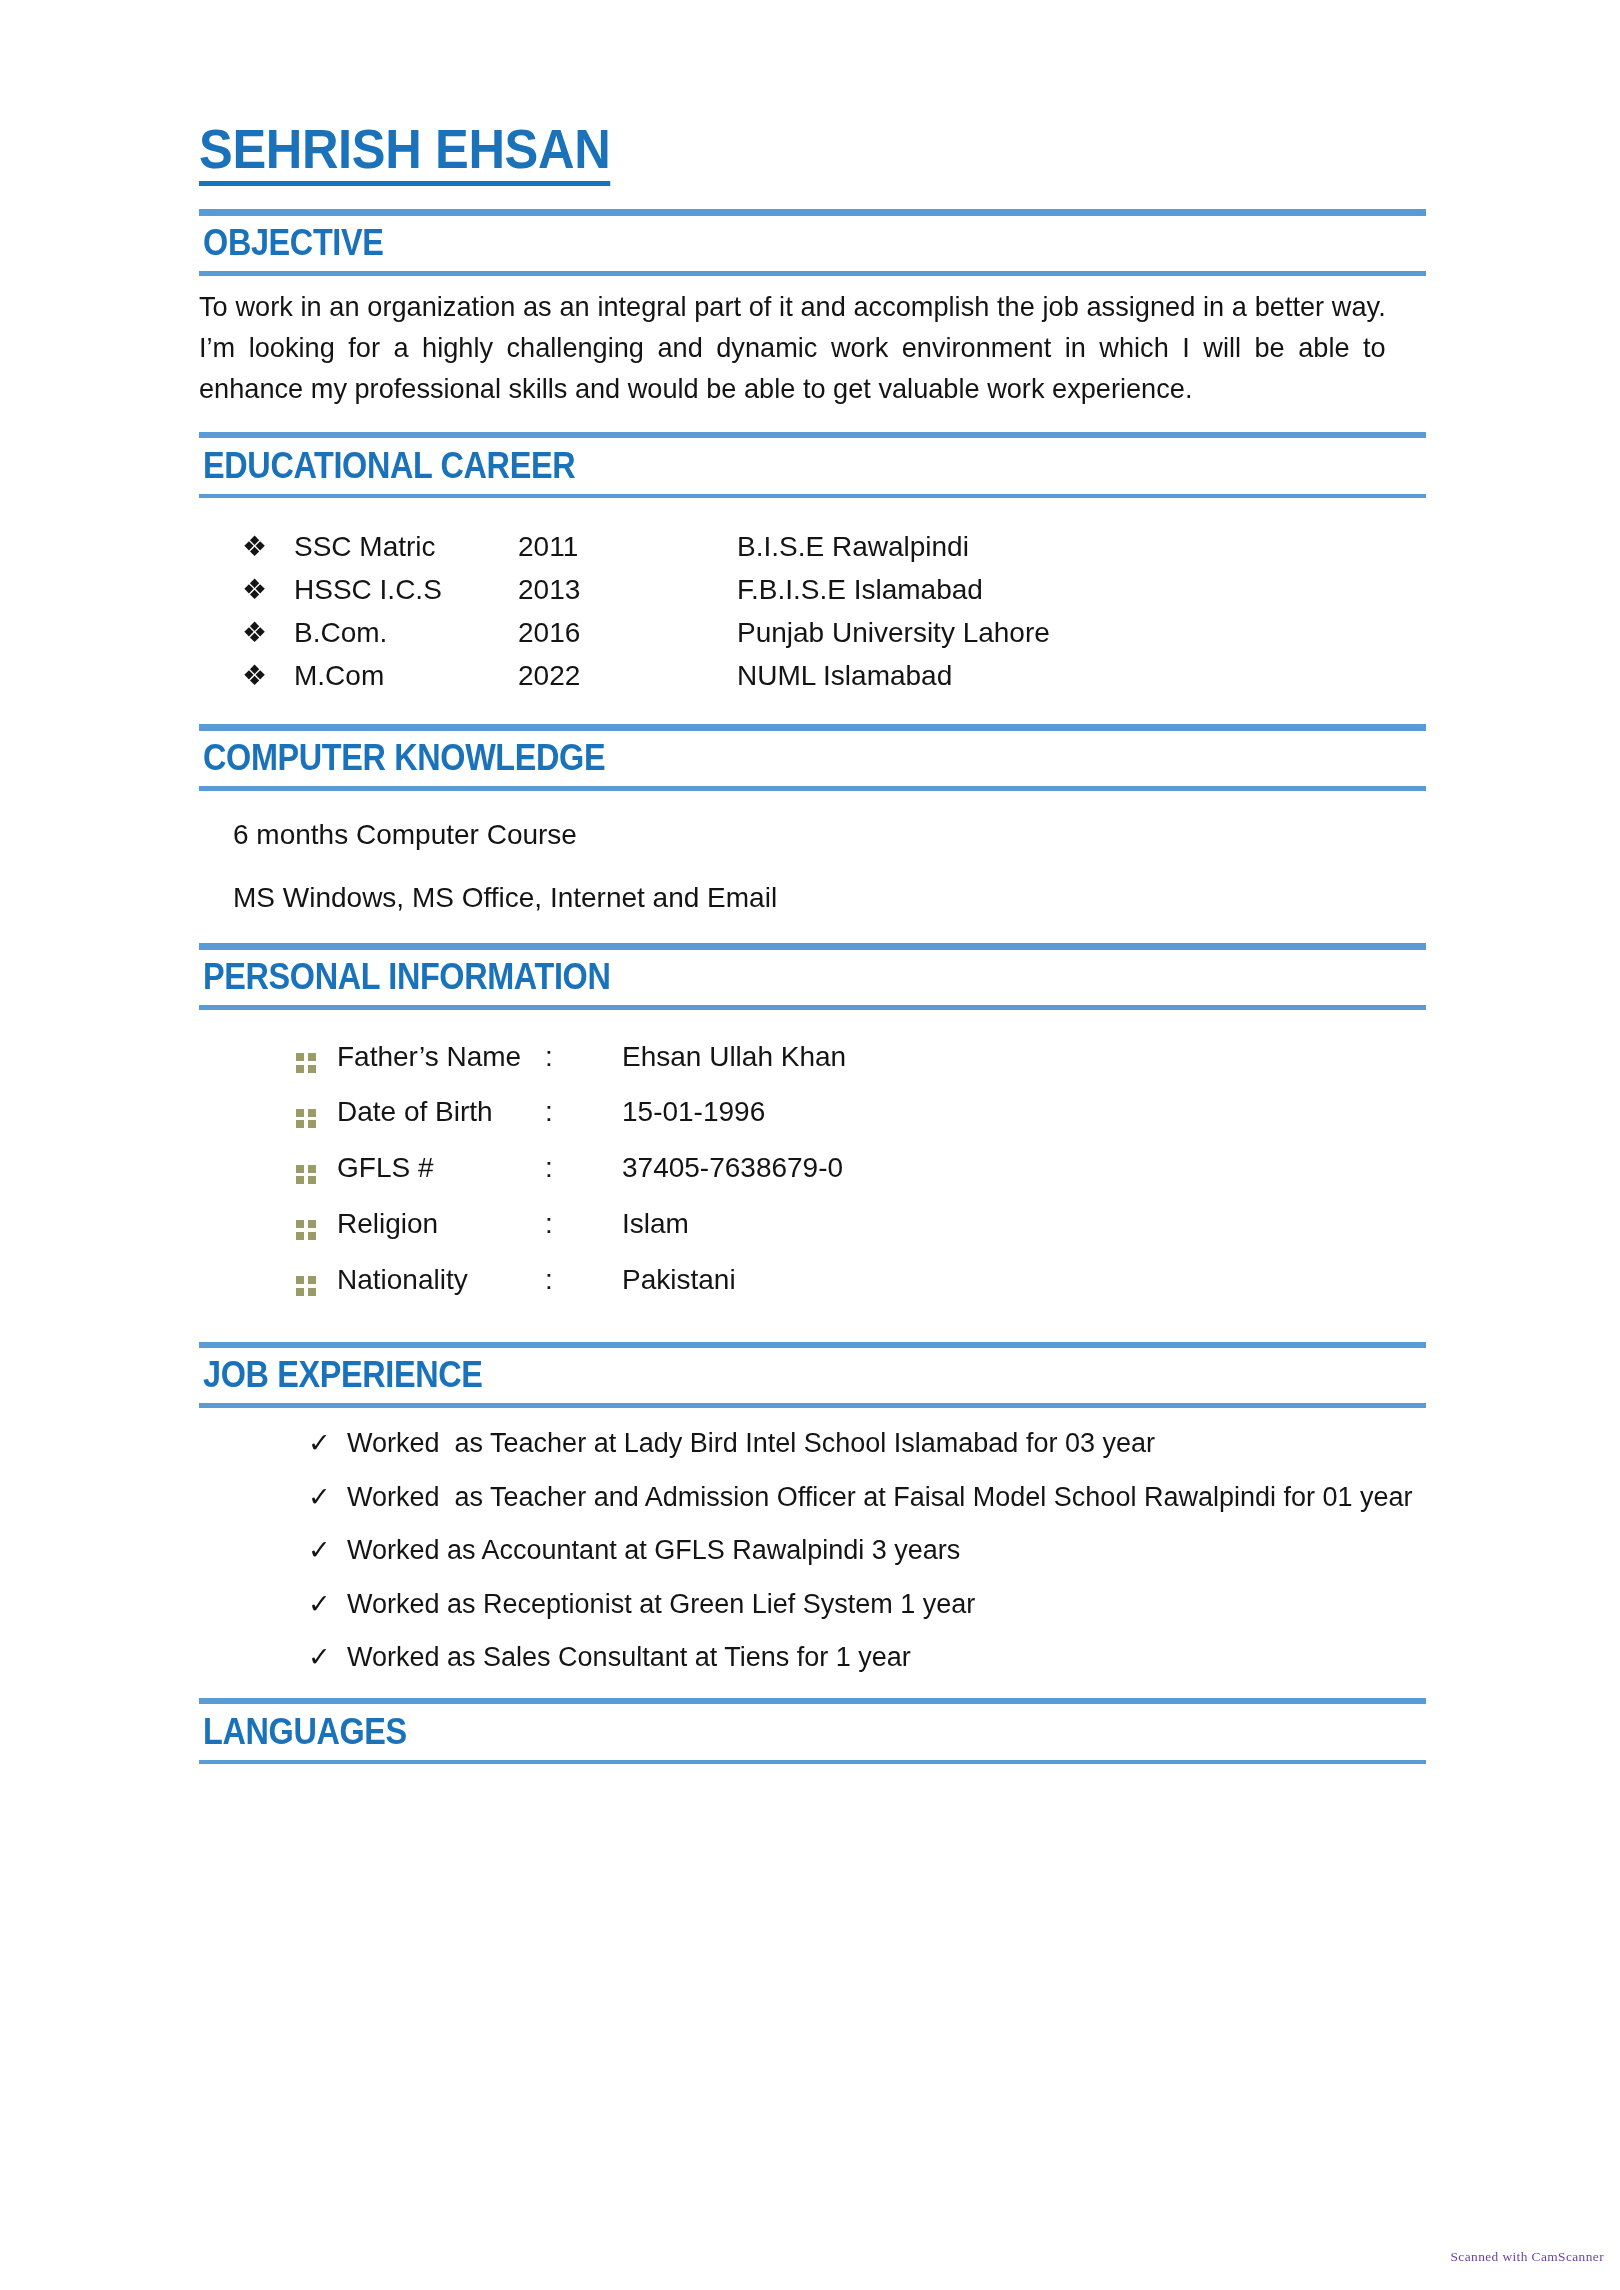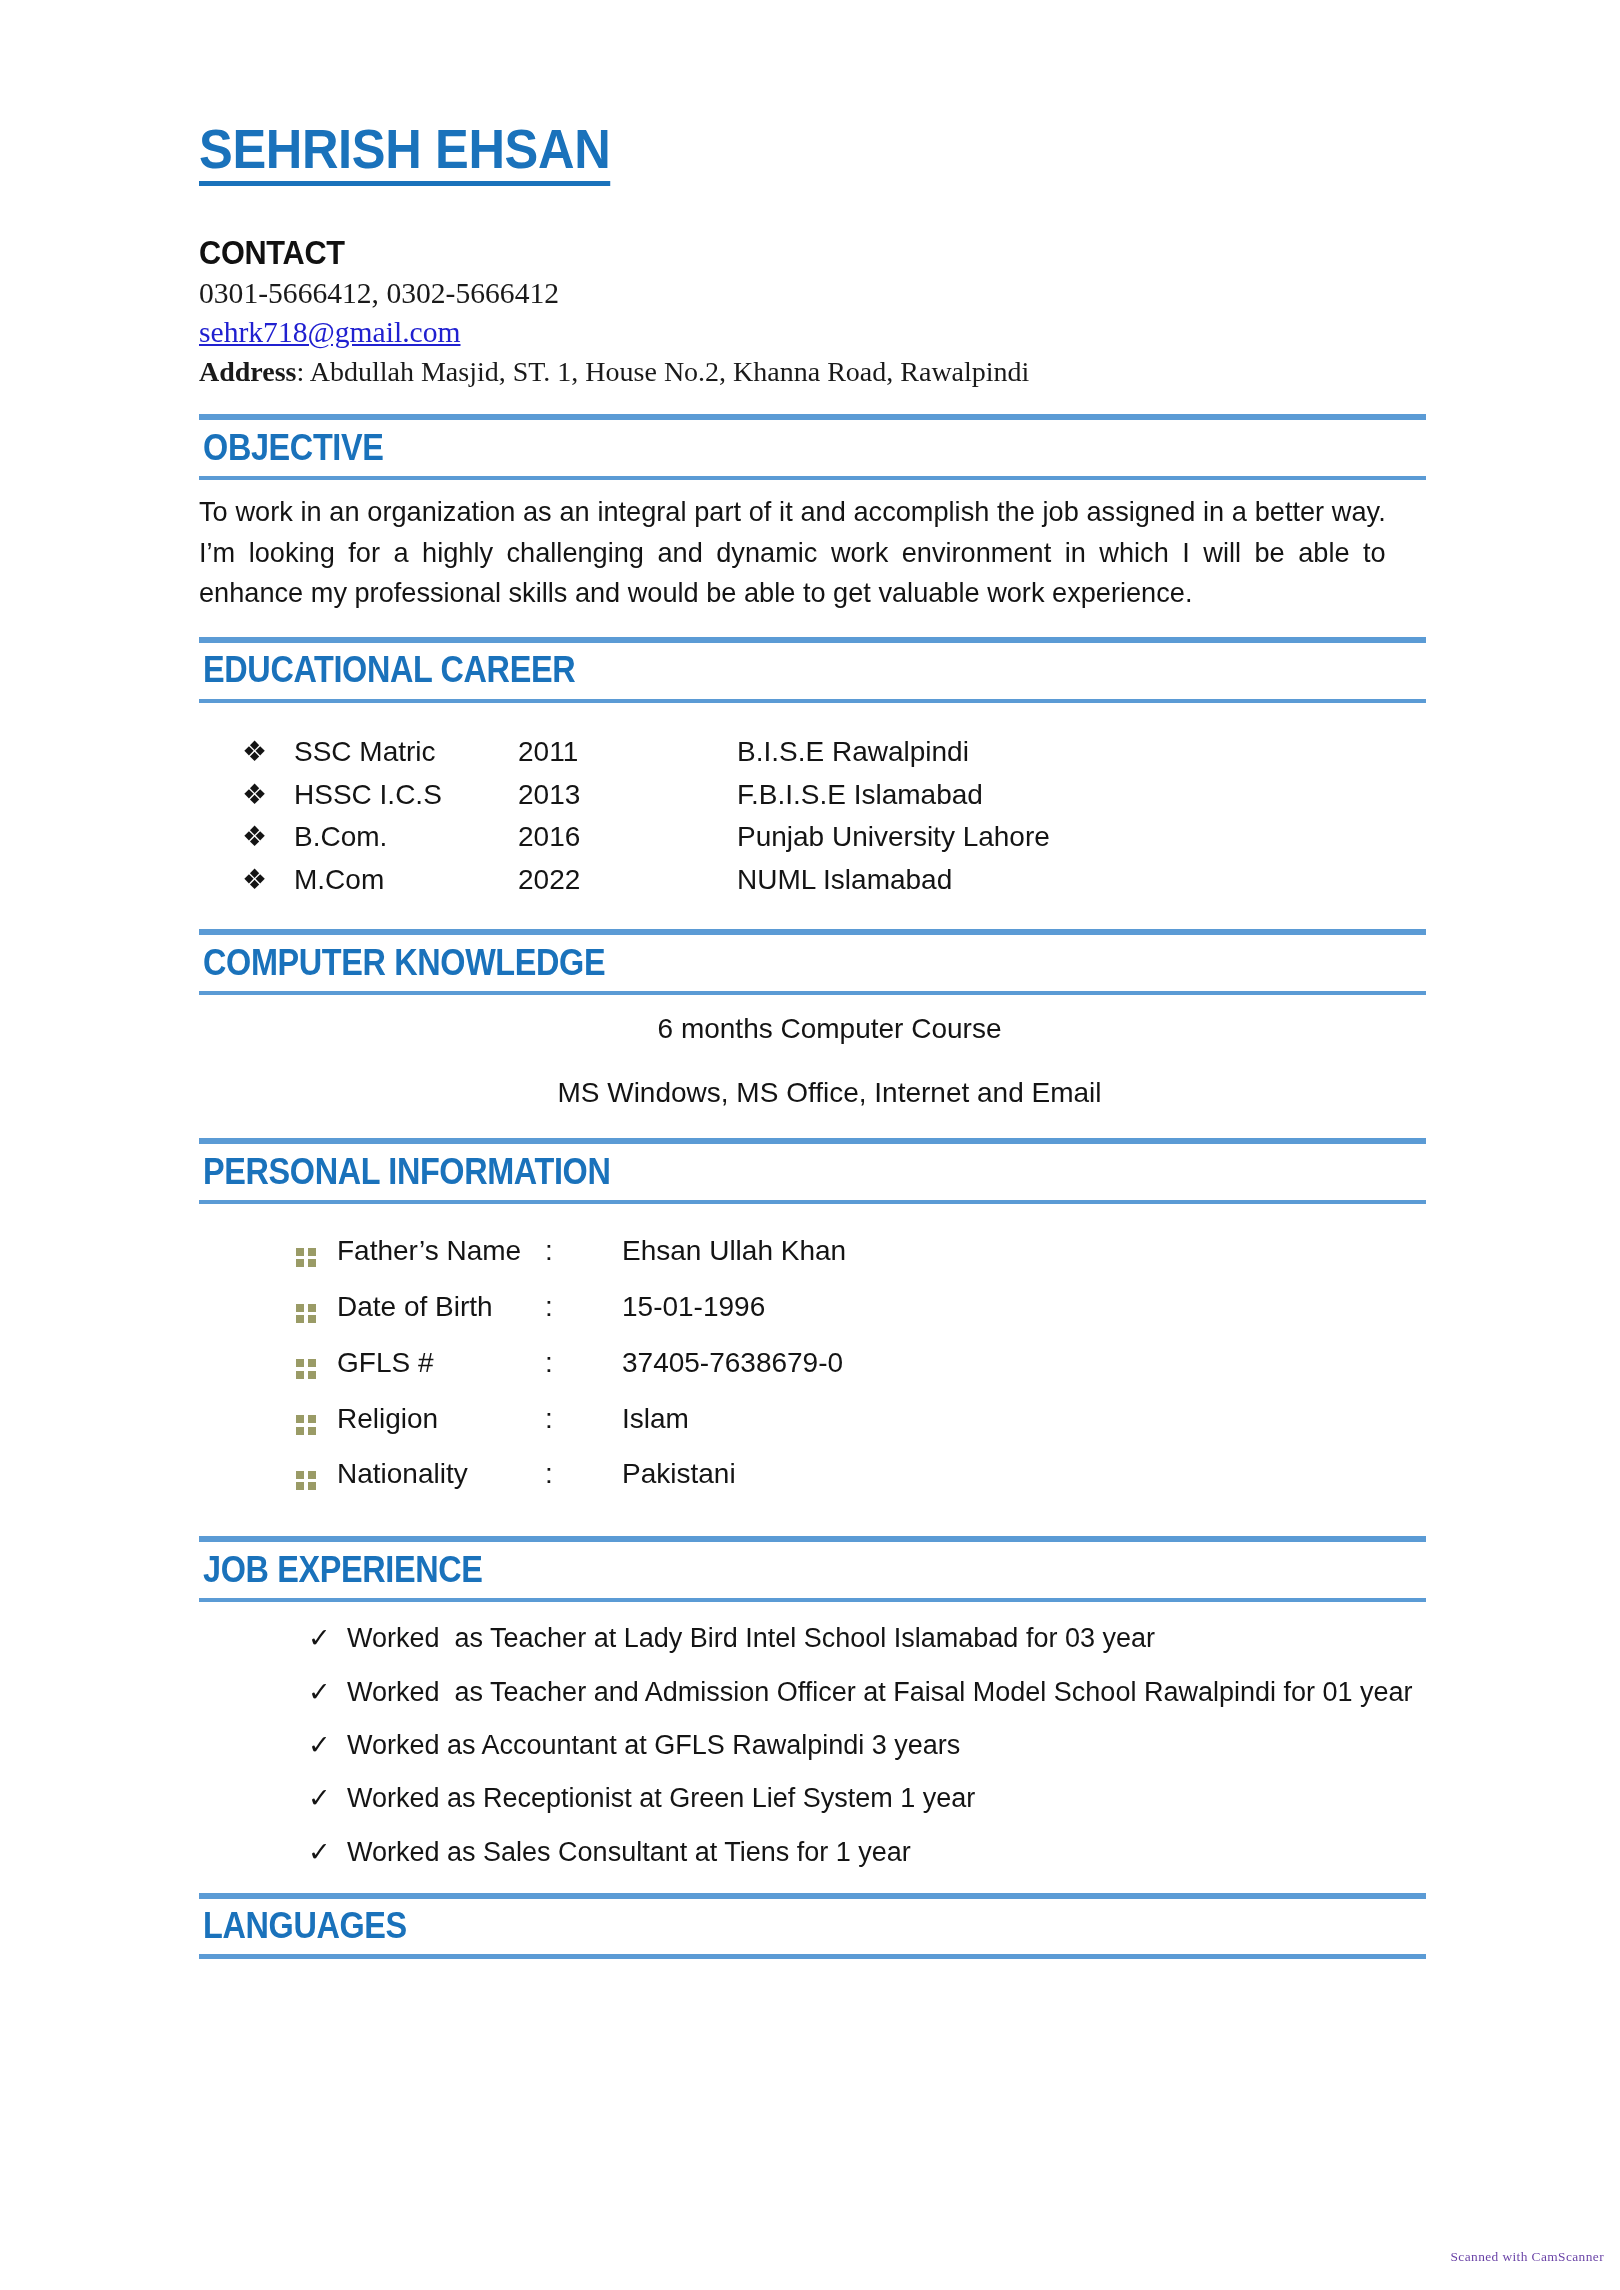--- a/index.html
+++ b/index.html
@@ -131,21 +131,21 @@
   }
   .edu-bullet {
     width: 52px;
     font-size: 26px;
     color: #1a1a1a;
   }
   .edu-degree { width: 224px; }
   .edu-year   { width: 219px; }
 
   
-  .ck-body { margin-top: 16px; margin-left: 34px; text-align: center; }
+  .ck-body { margin-top: 26px; margin-left: 34px; }
   .ck-line {
     font-size: 28px;
     color: #141414;
     line-height: 1.3;
     margin-bottom: 27px;
   }
 
   
   .pi-table {
     margin-top: 30px;
@@ -219,28 +219,20 @@
 </head>
 <body>
 
 <div class="page">
   <div class="content">
 
     <div class="name-block">
       <div class="name">SEHRISH EHSAN</div>
     </div>
 
-    <div class="contact-block">
-      <div class="contact-heading">CONTACT</div>
-      <div class="contact-line">0301-5666412, 0302-5666412</div>
-      <div>
-        <span class="contact-email">sehrk718@gmail.com</span>
-      </div>
-      <div class="contact-address"><b>Address</b><span>: </span><span>Abdullah Masjid, ST. 1, House No.2, Khanna Road, Rawalpindi</span></div>
-    </div>
 
     <div class="section">
       <div class="rule-top"></div>
       <div class="section-title">OBJECTIVE</div>
       <div class="rule-bottom"></div>
       <div class="objective-body">To work in an organization as an integral part of it and accomplish the job assigned in a better way.  I’m looking for a highly challenging and dynamic work environment in which I will be able to enhance my professional skills and would be able to get valuable work experience.</div>
     </div>
 
     <div class="section">
       <div class="rule-top"></div>

